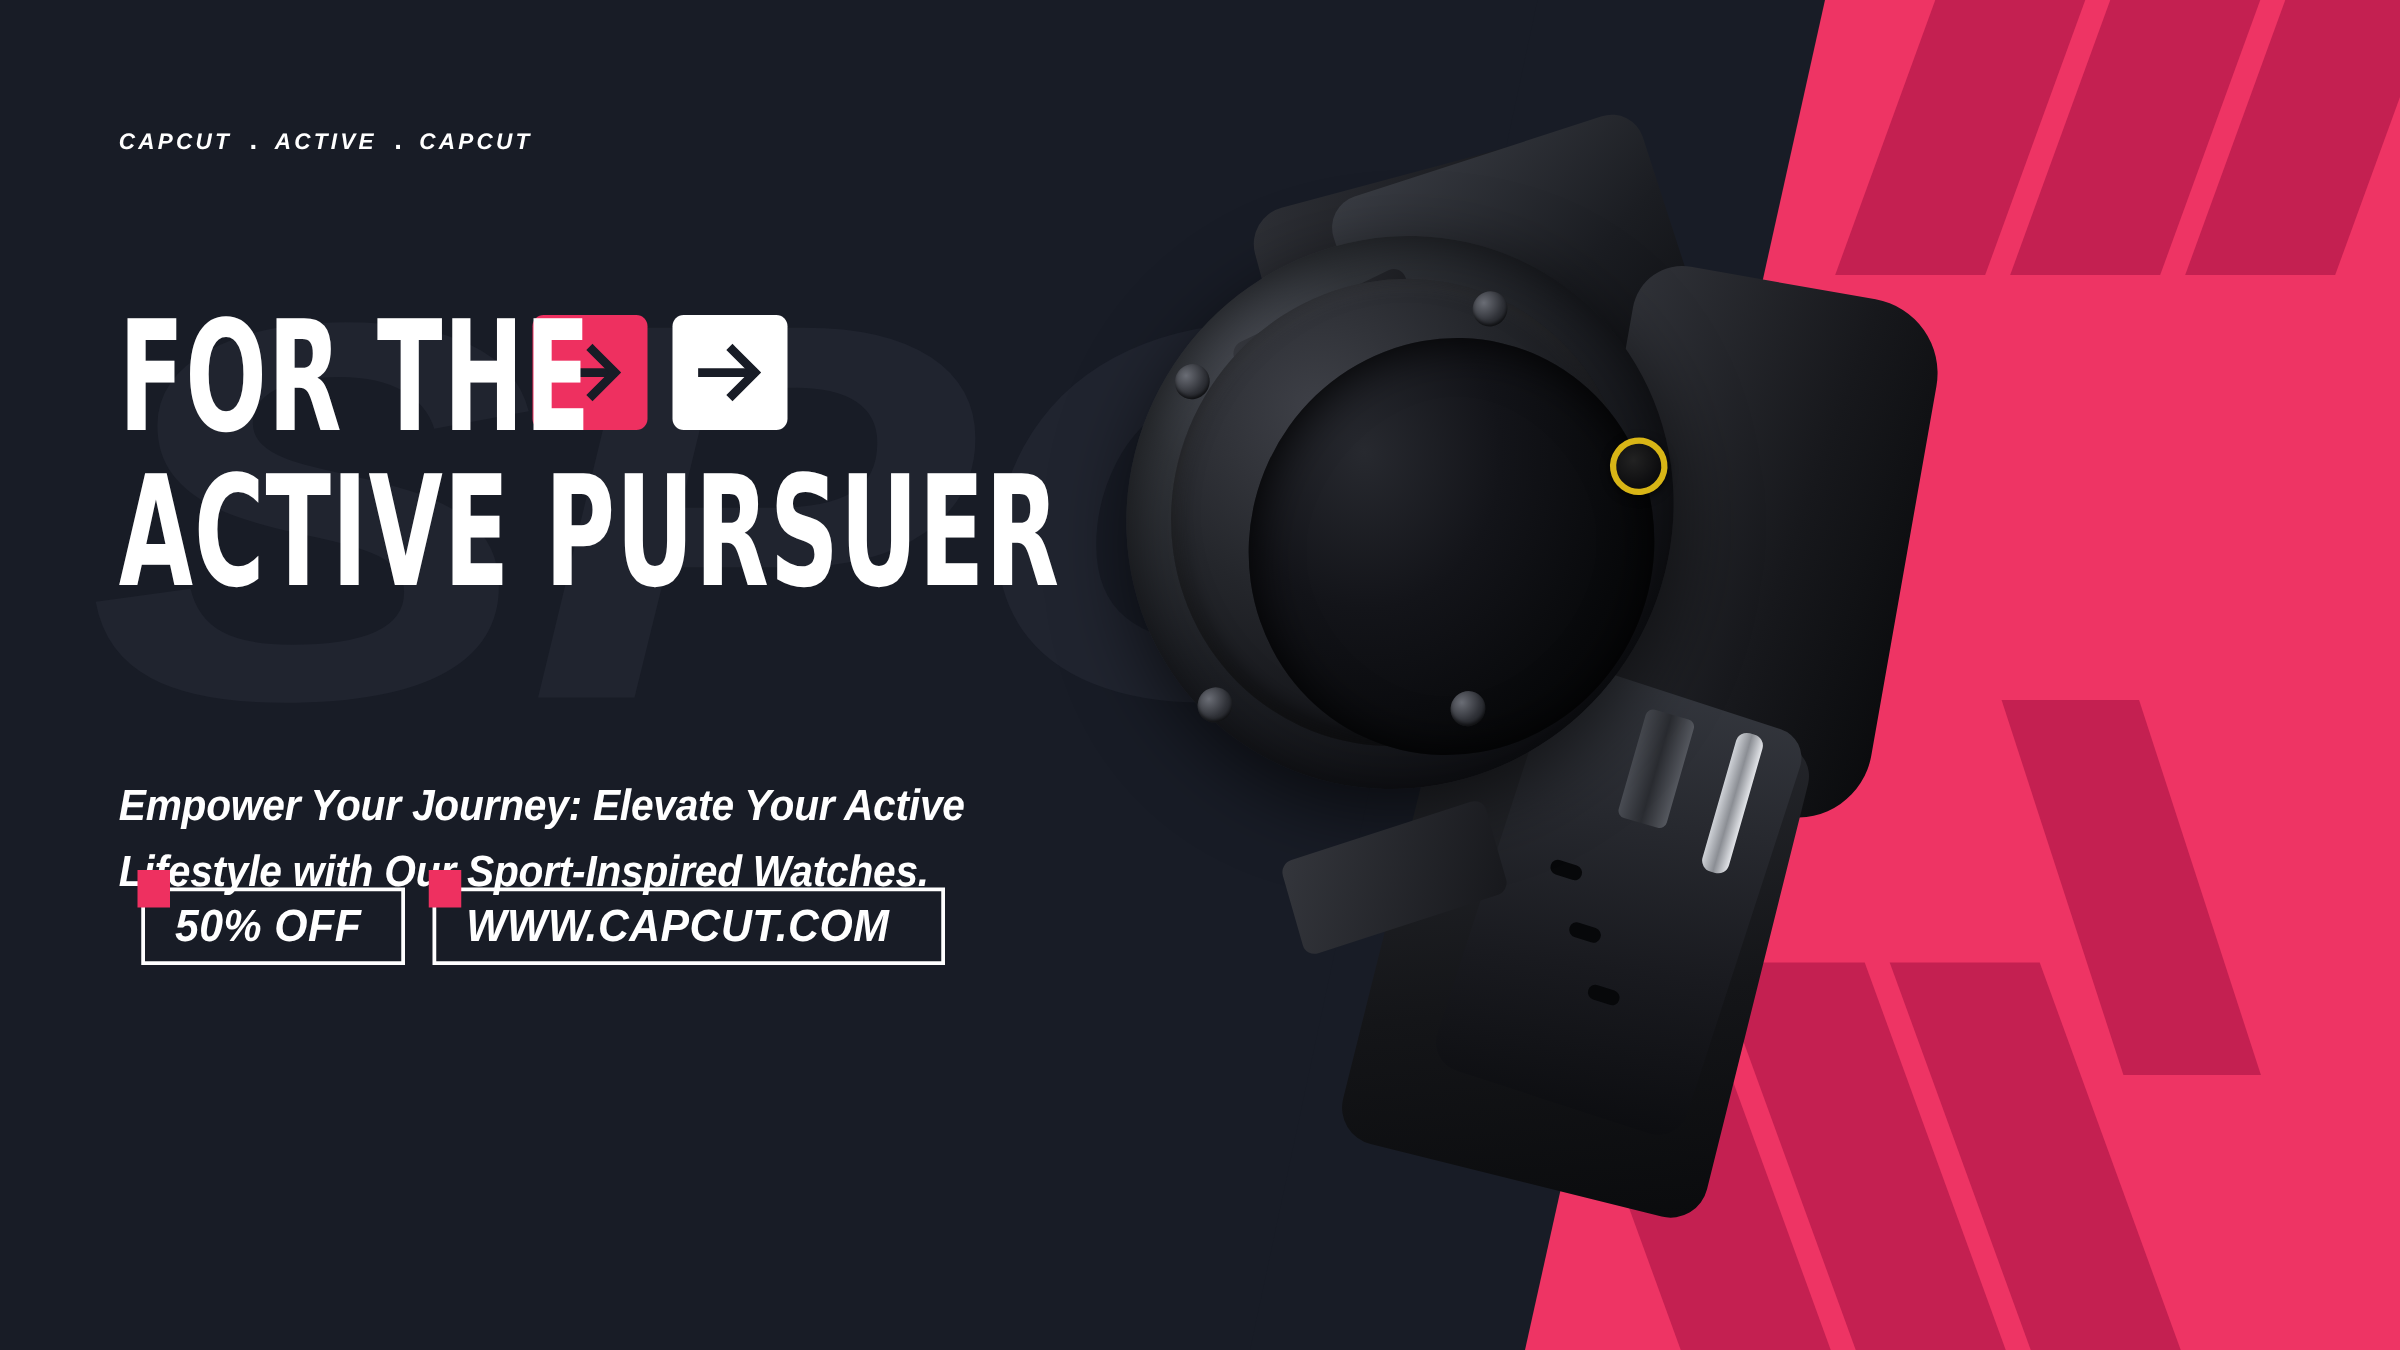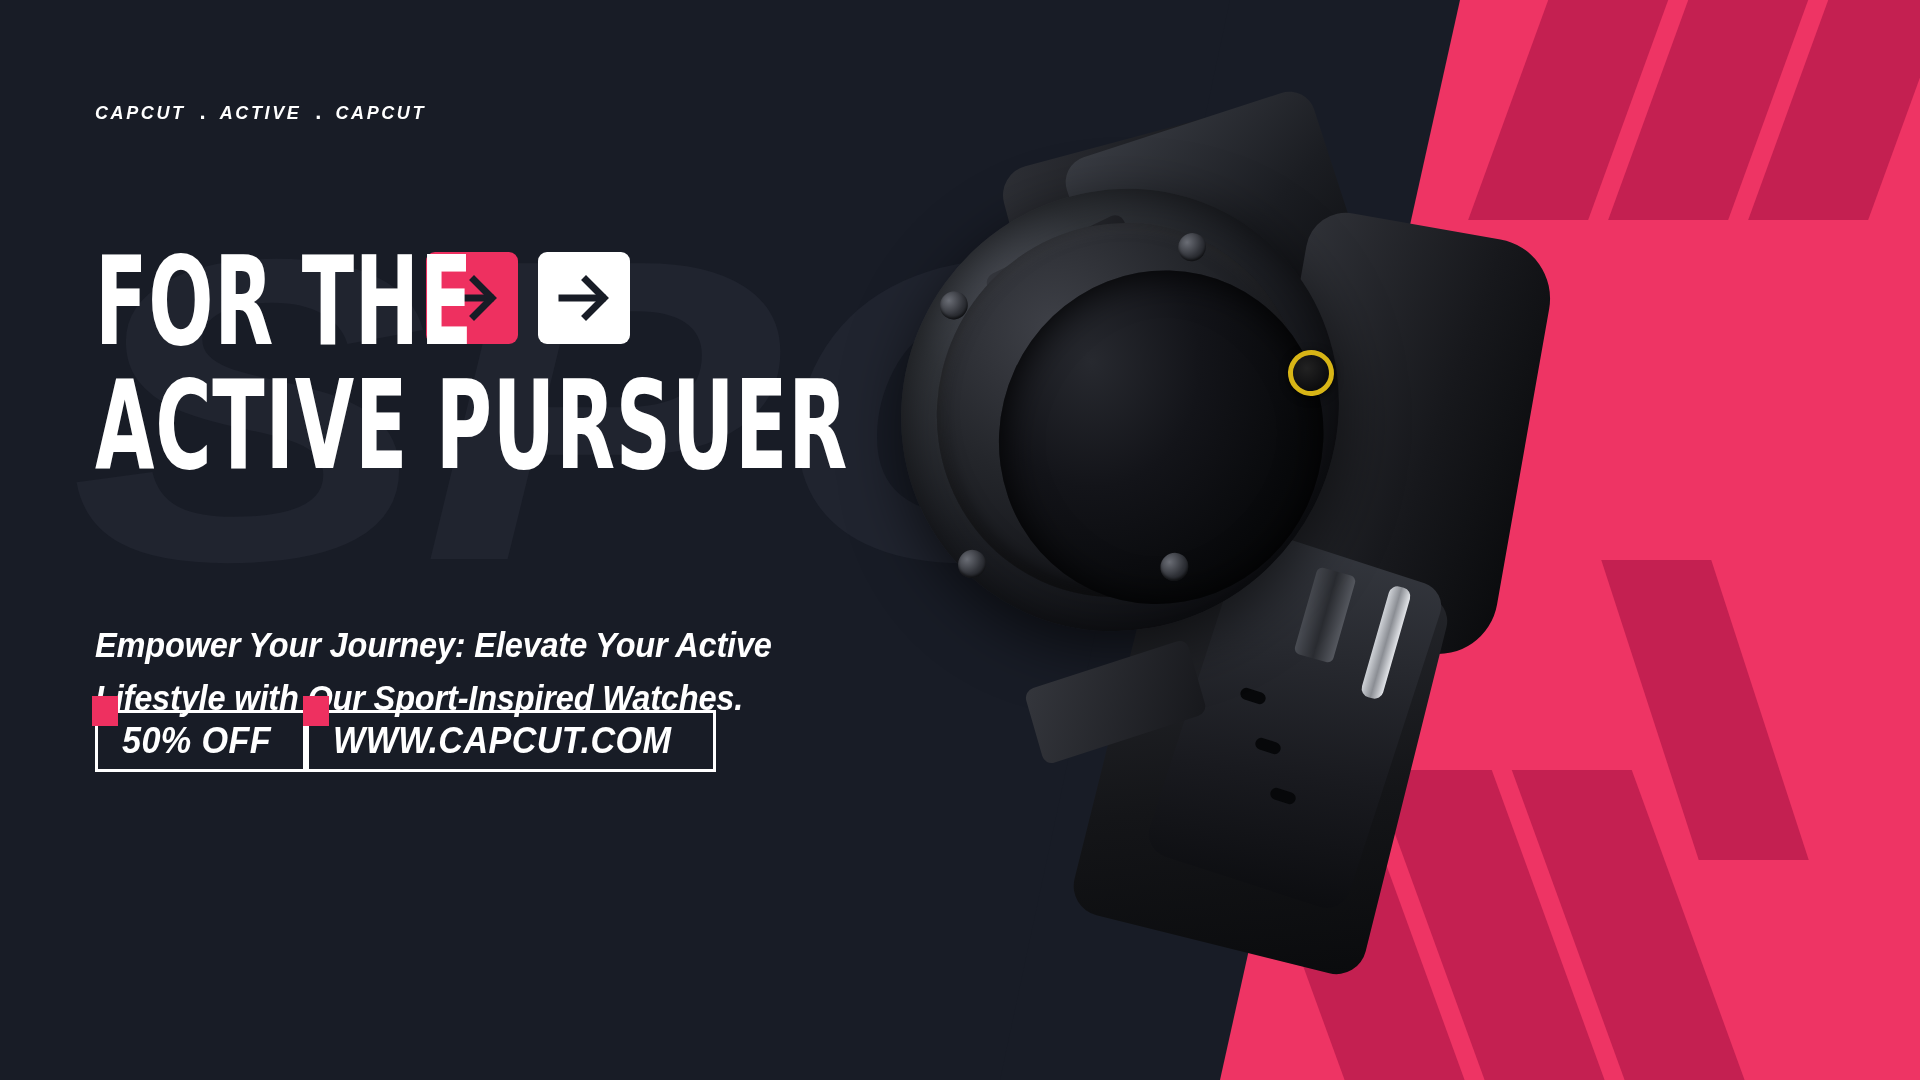--- a/index.html
+++ b/index.html
@@ -102,21 +102,21 @@
     line-height:1.52;
     letter-spacing:-0.2px;
     font-family:"Liberation Sans Narrow","Liberation Sans", sans-serif;
     transform:scaleX(0.93); transform-origin:left top;
     max-width:800px;
   }
   .subtitle div { white-space:nowrap; }
 
   
   .badges {
-    position:absolute; left:95px; top:710px; display:flex; gap:0; z-index:20;
+    position:absolute; left:113px; top:710px; display:flex; gap:22px; z-index:20;
   }
   .badge-wrap { position:relative; }
   .badge-sq {
     position:absolute; left:-3px; top:-14px;
     width:26px; height:30px; background:#EE3060; z-index:3;
   }
   .badge {
     border:3px solid #FFFFFF;
     height:62px;
     display:flex; align-items:center;

